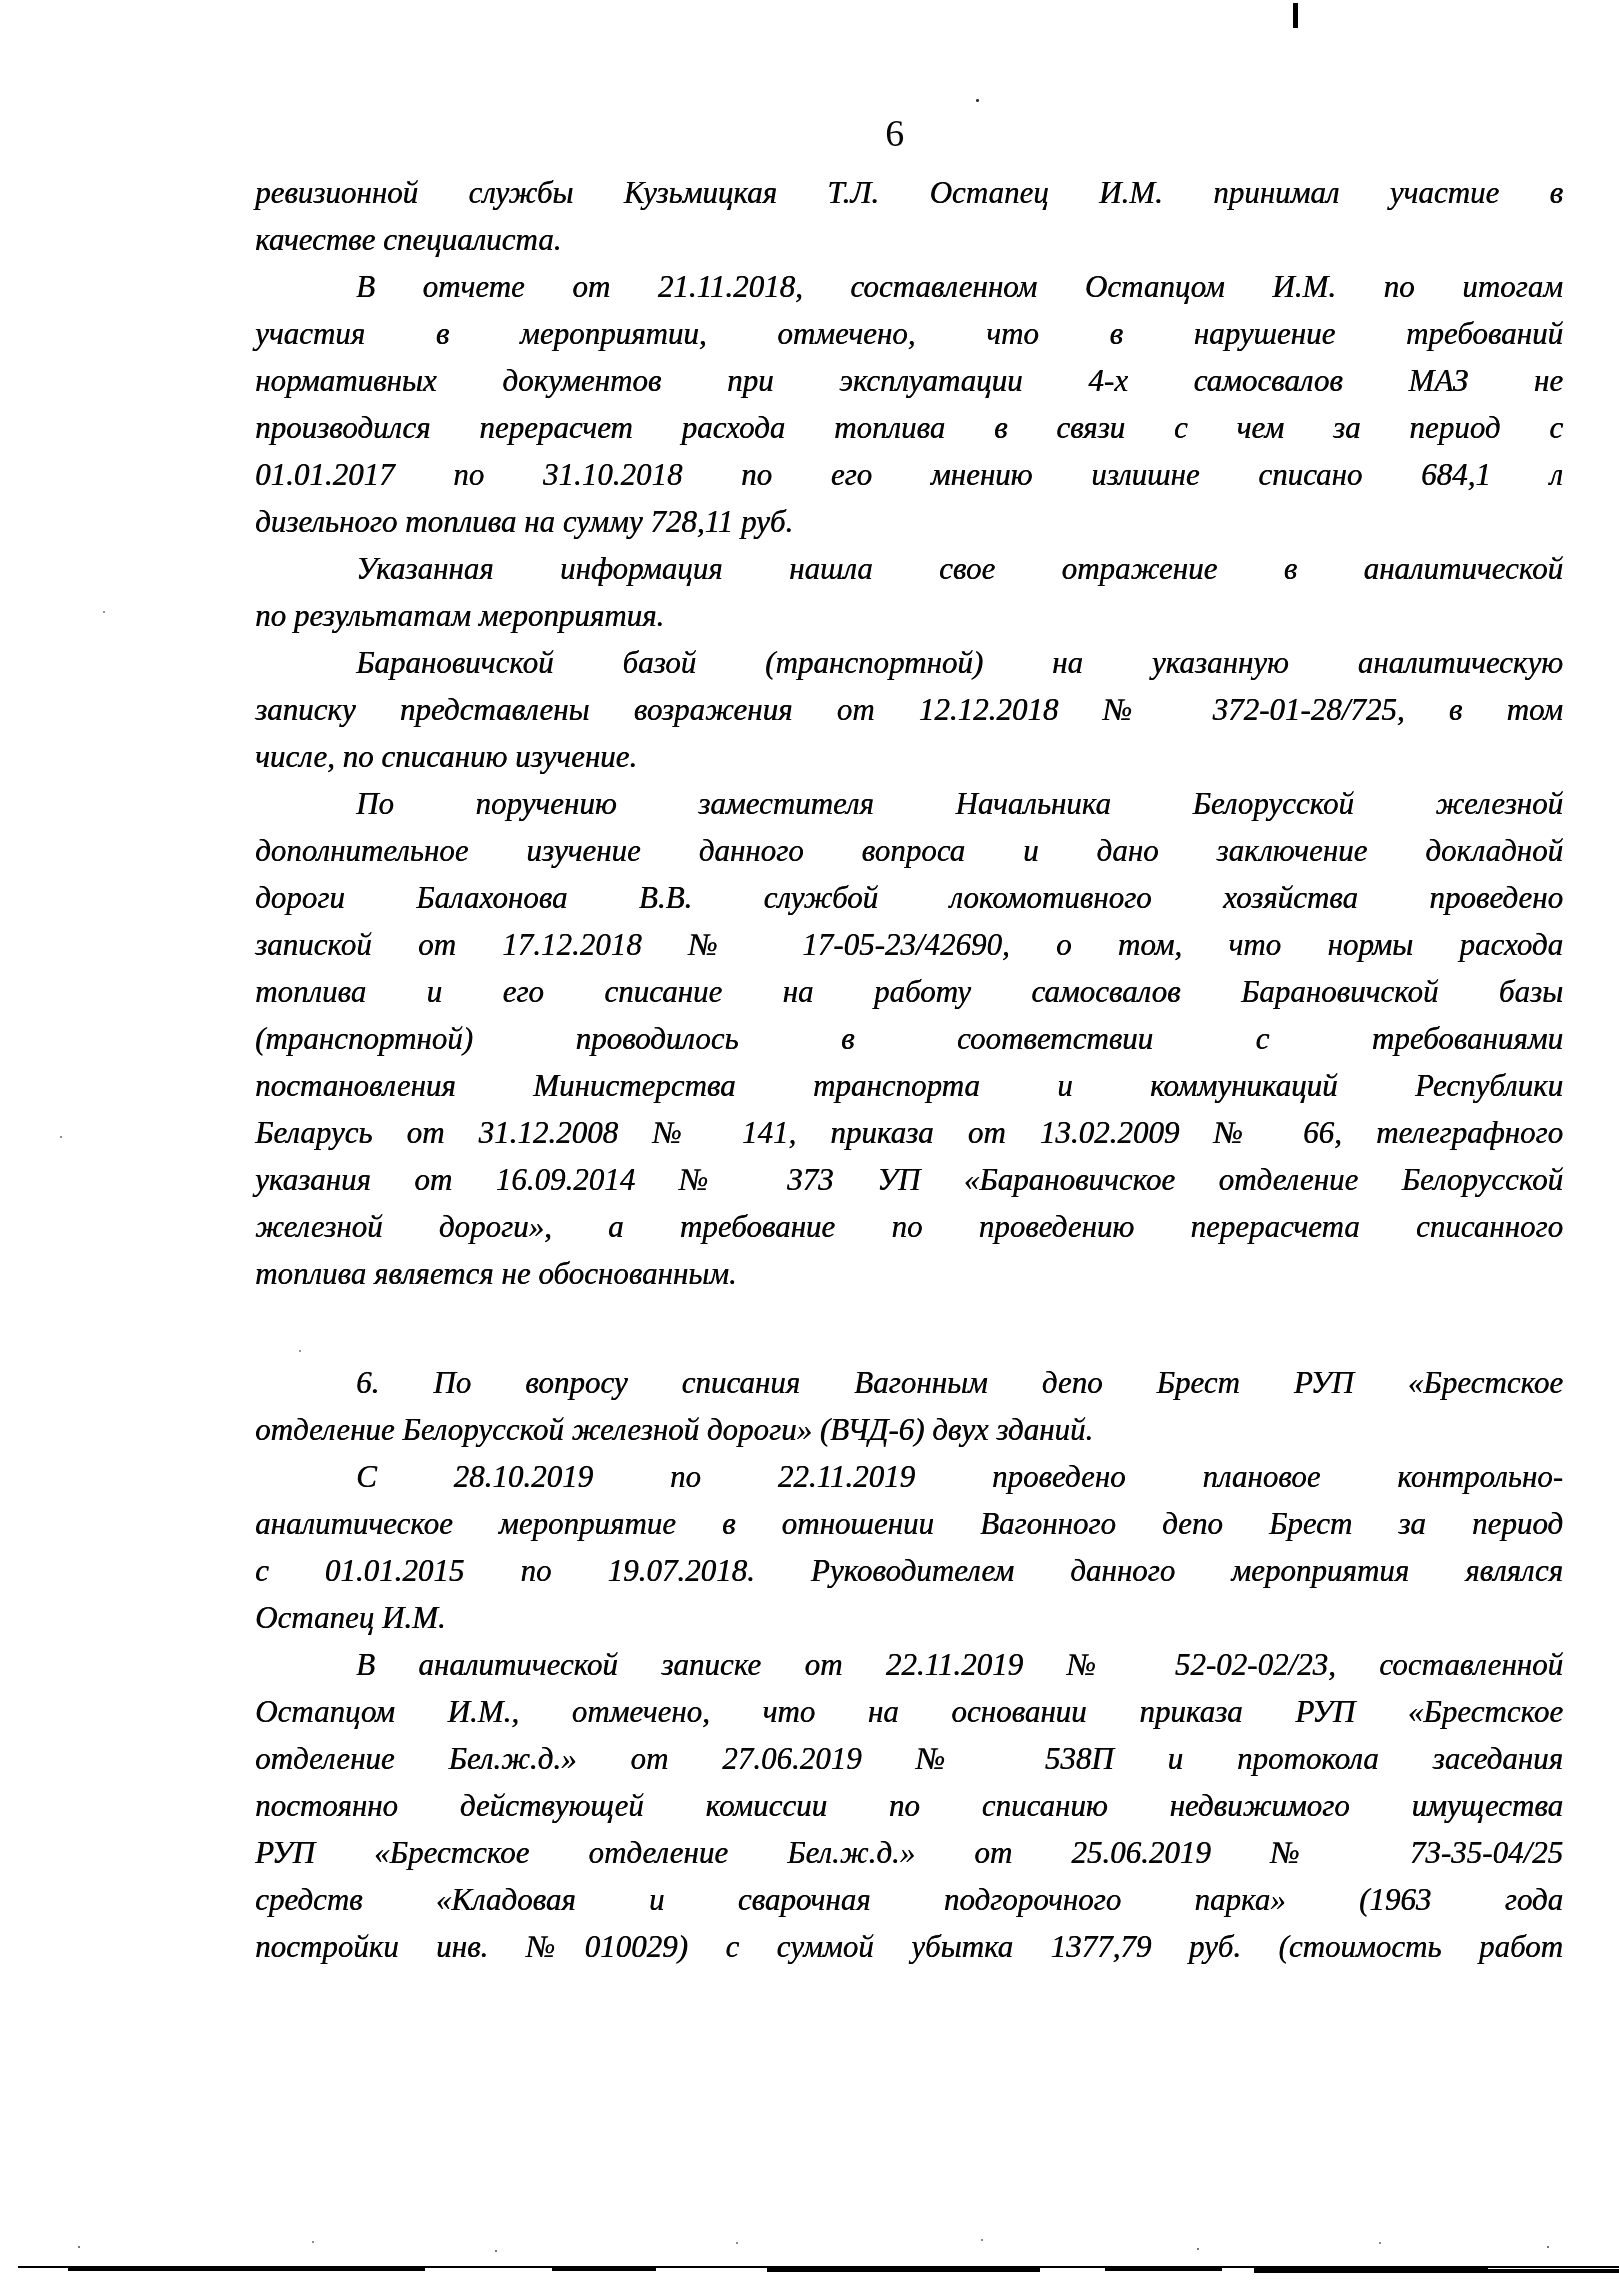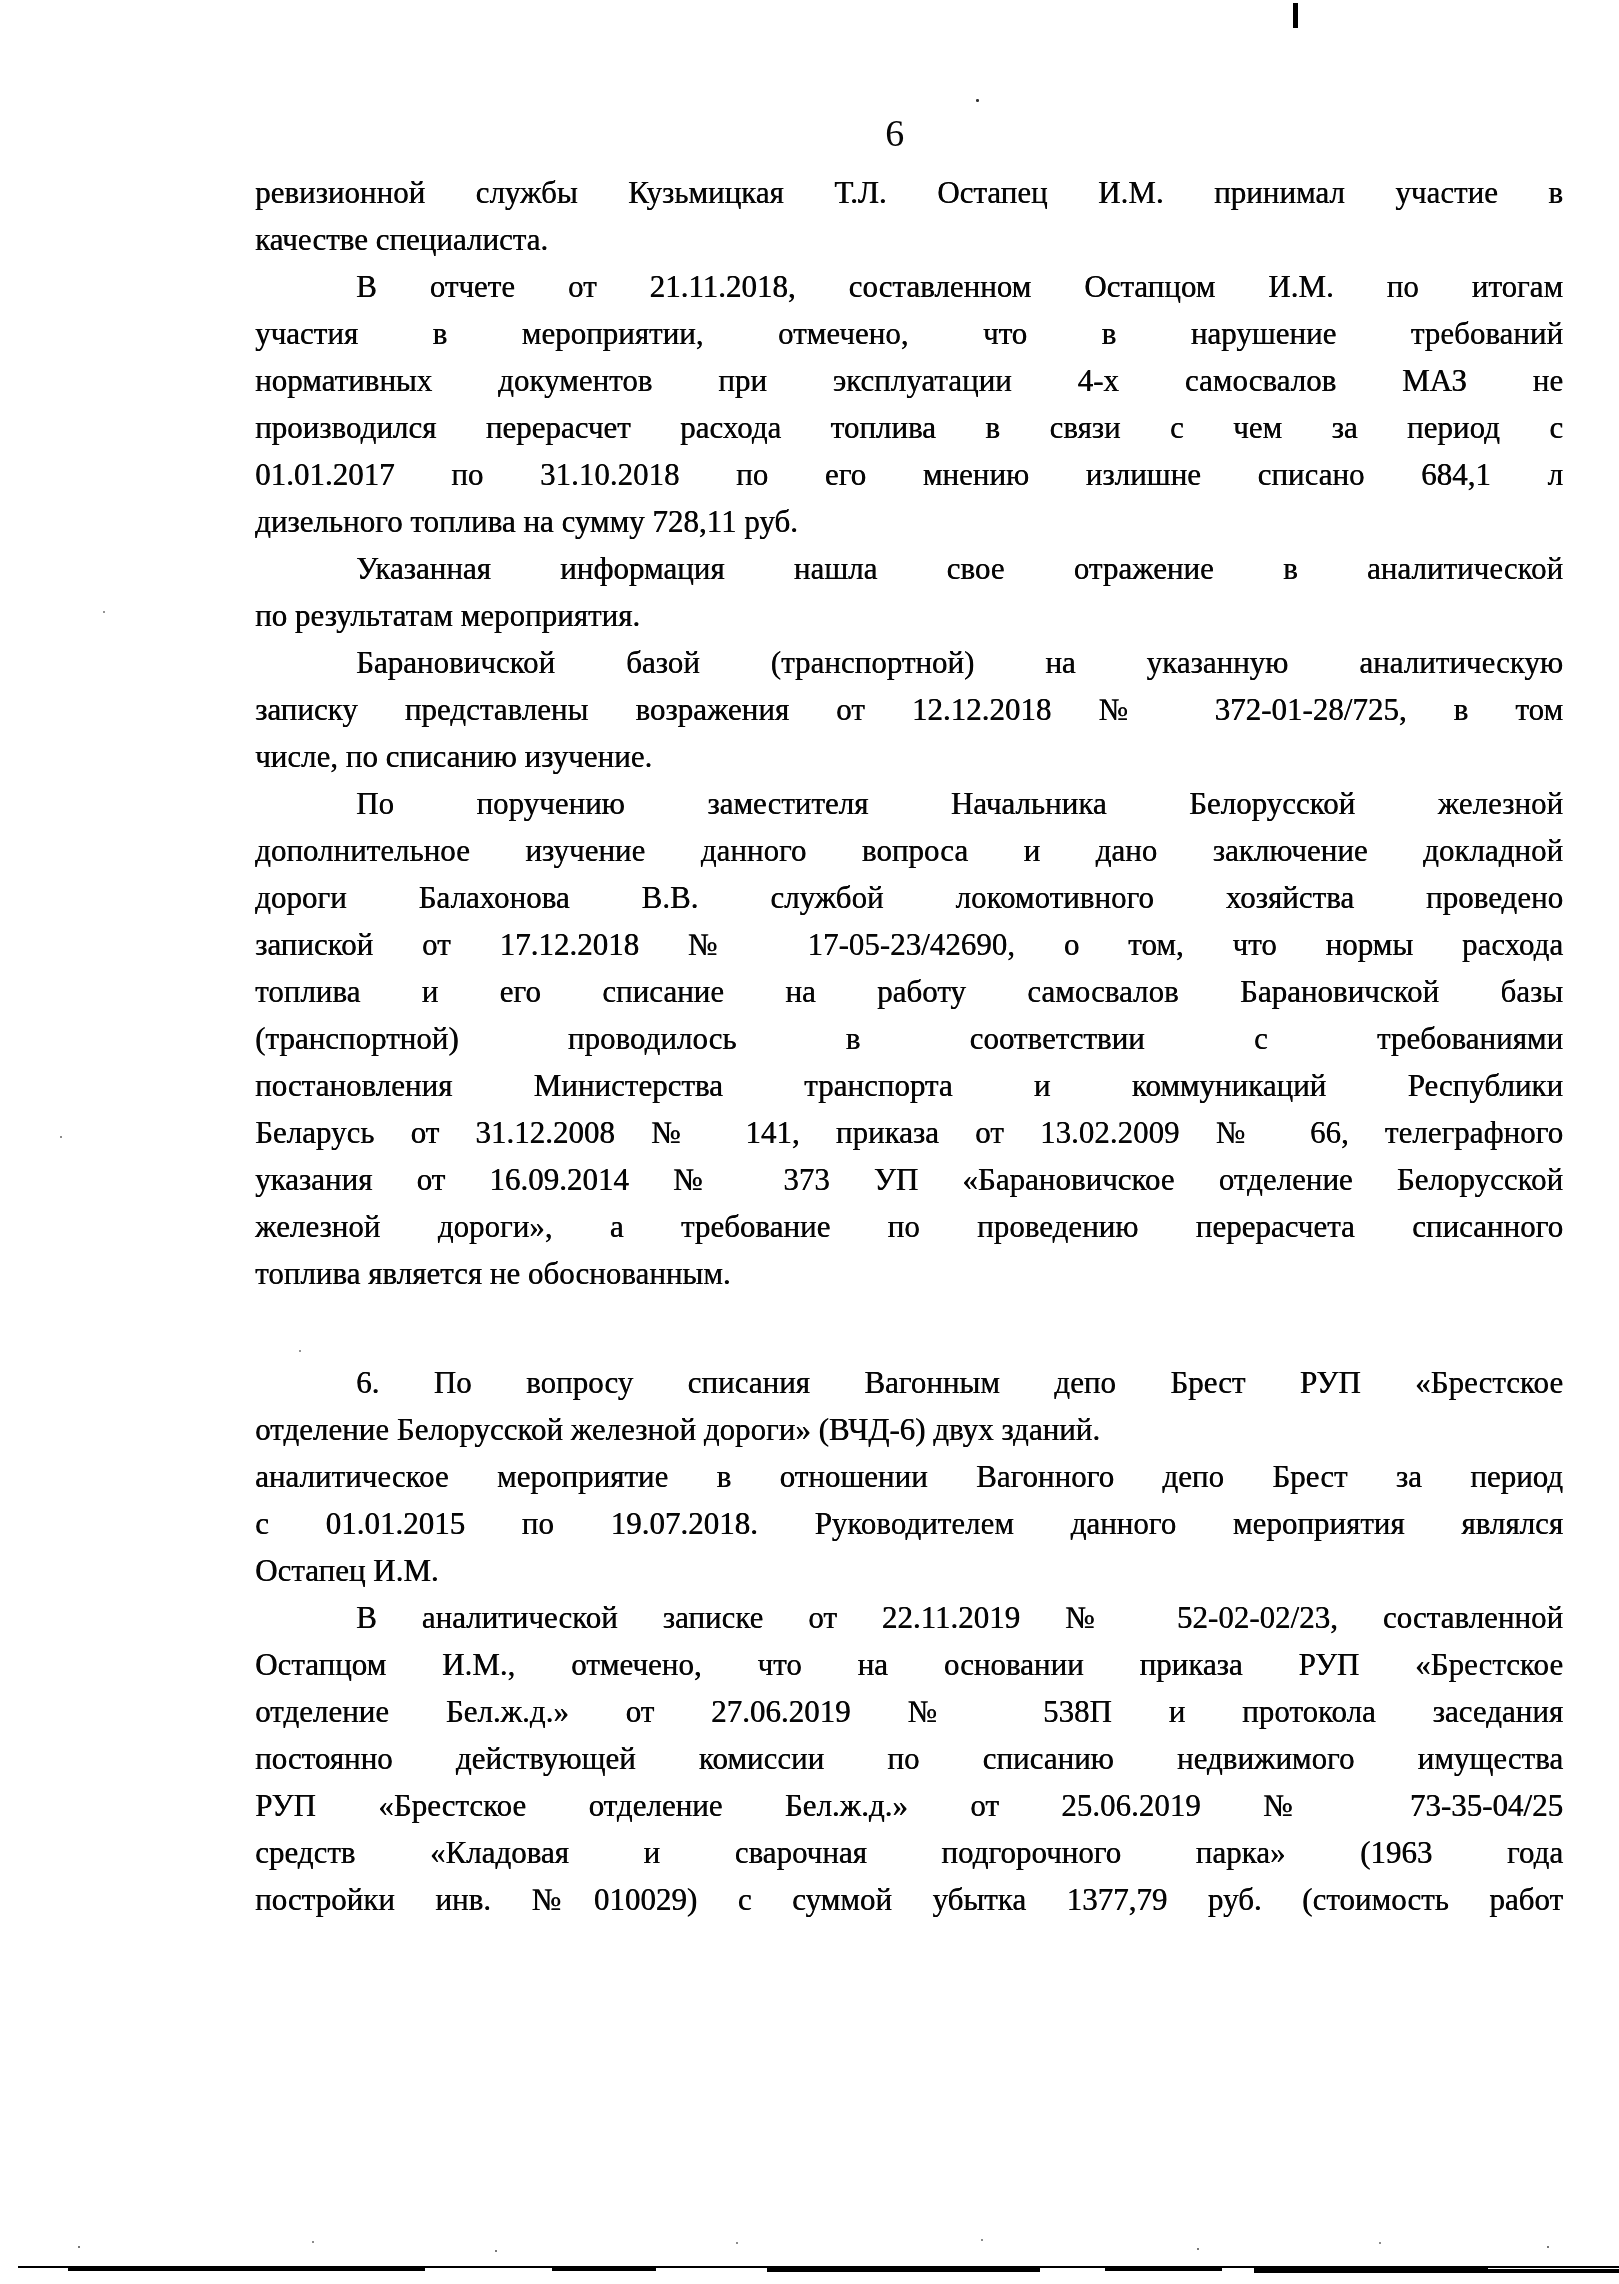--- a/index.html
+++ b/index.html
@@ -33,20 +33,21 @@
   }
   
   .text-block {
     position: absolute;
     top: 169px;
     left: 255px;
     width: 1308px;
     font-size: 31px;
     line-height: 47px;
     text-shadow: 0.4px 0 0 currentColor; 
+    font-style: italic;
   }
   .paragraph { margin: 0; }
   .paragraph.gap-before { margin-top: 62px; }
   .line {
     text-align: justify;
     text-align-last: justify;
     white-space: normal;
   }
   .line.indent { text-indent: 101px; }
   .line.flush-last { text-align-last: left; }
@@ -141,20 +142,21 @@
         <div class="line">Беларусь от 31.12.2008 № 141, приказа от 13.02.2009 № 66, телеграфного</div>
         <div class="line">указания от 16.09.2014 № 373 УП «Барановичское отделение Белорусской</div>
         <div class="line">железной дороги», а требование по проведению перерасчета списанного</div>
         <div class="line flush-last">топлива является не обоснованным.</div>
       </div>
       <div class="paragraph gap-before">
         <div class="line indent">6. По вопросу списания Вагонным депо Брест РУП «Брестское</div>
         <div class="line flush-last">отделение Белорусской железной дороги» (ВЧД-6) двух зданий.</div>
       </div>
       <div class="paragraph">
+        <div class="line indent">С 28.10.2019 по 22.11.2019 проведено плановое контрольно-</div>
         <div class="line">аналитическое мероприятие в отношении Вагонного депо Брест за период</div>
         <div class="line">с 01.01.2015 по 19.07.2018. Руководителем данного мероприятия являлся</div>
         <div class="line flush-last">Остапец И.М.</div>
       </div>
       <div class="paragraph">
         <div class="line indent">В аналитической записке от 22.11.2019 № 52-02-02/23, составленной</div>
         <div class="line">Остапцом И.М., отмечено, что на основании приказа РУП «Брестское</div>
         <div class="line">отделение Бел.ж.д.» от 27.06.2019 № 538П и протокола заседания</div>
         <div class="line">постоянно действующей комиссии по списанию недвижимого имущества</div>
         <div class="line">РУП «Брестское отделение Бел.ж.д.» от 25.06.2019 № 73-35-04/25</div>

